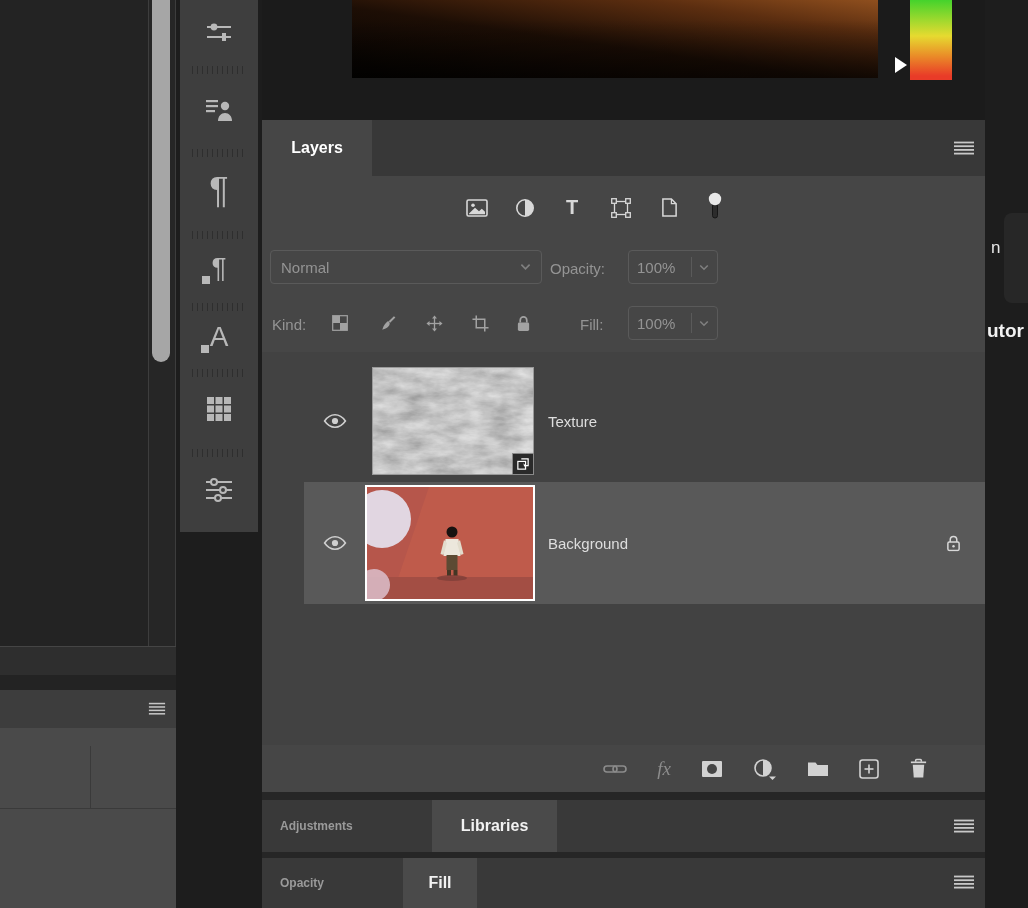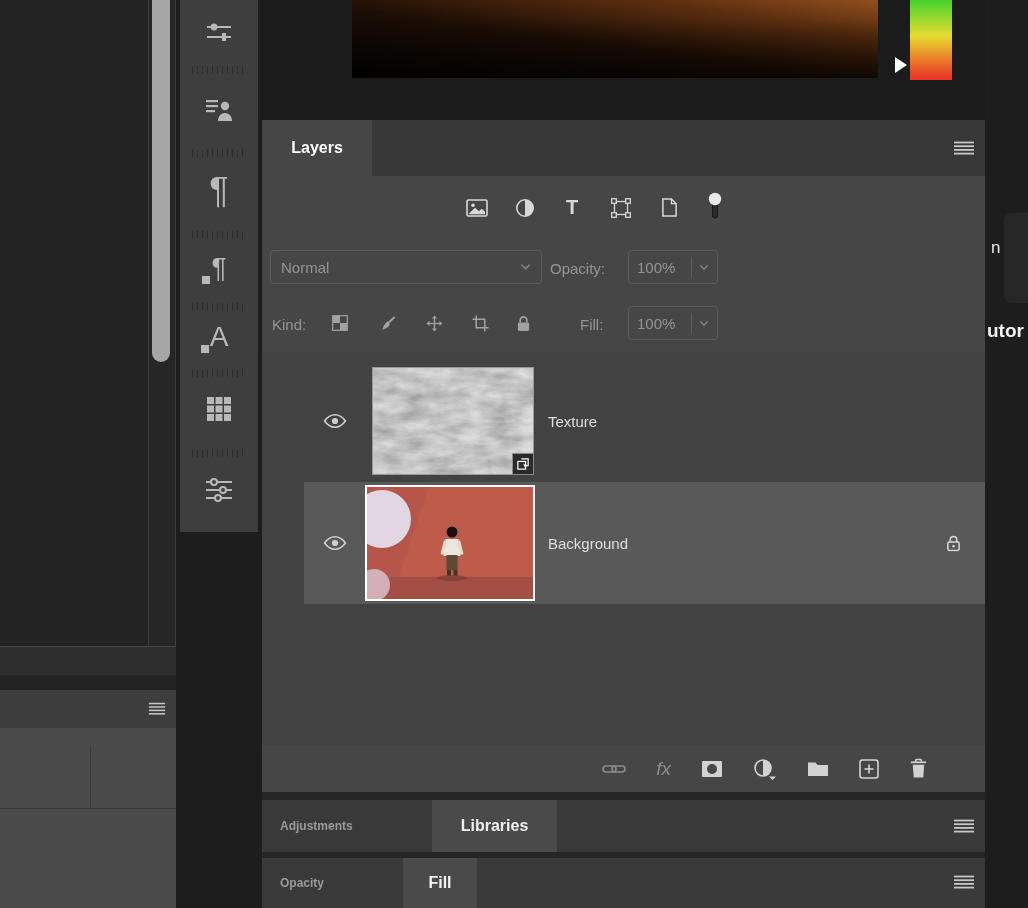--- a/index.html
+++ b/index.html
@@ -78,21 +78,21 @@
   .smart-badge{position:absolute;right:-1px;bottom:-1px;width:20px;height:20px;background:#2a2a2a;
                border:1px solid #8a8a8a;display:flex;align-items:center;justify-content:center;}
   .layer-name{position:absolute;left:244px;top:50%;transform:translateY(-50%);color:#dedede;font-size:15px;}
   .layer-lock{position:absolute;right:66px;top:50%;transform:translateY(-50%);color:#d8d8d8;}
 
   .bottom-bar{position:absolute;left:0;top:625px;width:723px;height:47px;background:#464646;
               display:flex;align-items:center;justify-content:flex-end;gap:30px;
               padding-right:57px;box-sizing:border-box;}
   .bb{color:#d2d2d2;cursor:pointer;}
   .bb-dim{color:#8c8c8c;cursor:pointer;}
-  .fx-label{font-family:Liberation Sans, sans-serif;font-style:italic;font-size:19px;color:#8c8c8c;}
+  .fx-label{font-family:Liberation Serif, serif;font-style:italic;font-size:19px;color:#8c8c8c;}
 
   .sub-tabbar{position:absolute;left:0;width:723px;background:#393939;}
   .bar-adj{top:800px;height:52px;}
   .bar-ch{top:858px;height:50px;}
   .tab-label{position:absolute;left:18px;top:0;height:100%;display:flex;align-items:center;
              color:#9a9a9a;font-size:12px;font-weight:600;cursor:pointer;}
   .tab-active{position:absolute;top:0;height:100%;background:#4a4a4a;color:#f2f2f2;font-size:16px;
               font-weight:600;display:flex;align-items:center;justify-content:center;cursor:pointer;}
   .tab-lib{left:170px;width:125px;}
   .tab-paths{left:141px;width:74px;}

